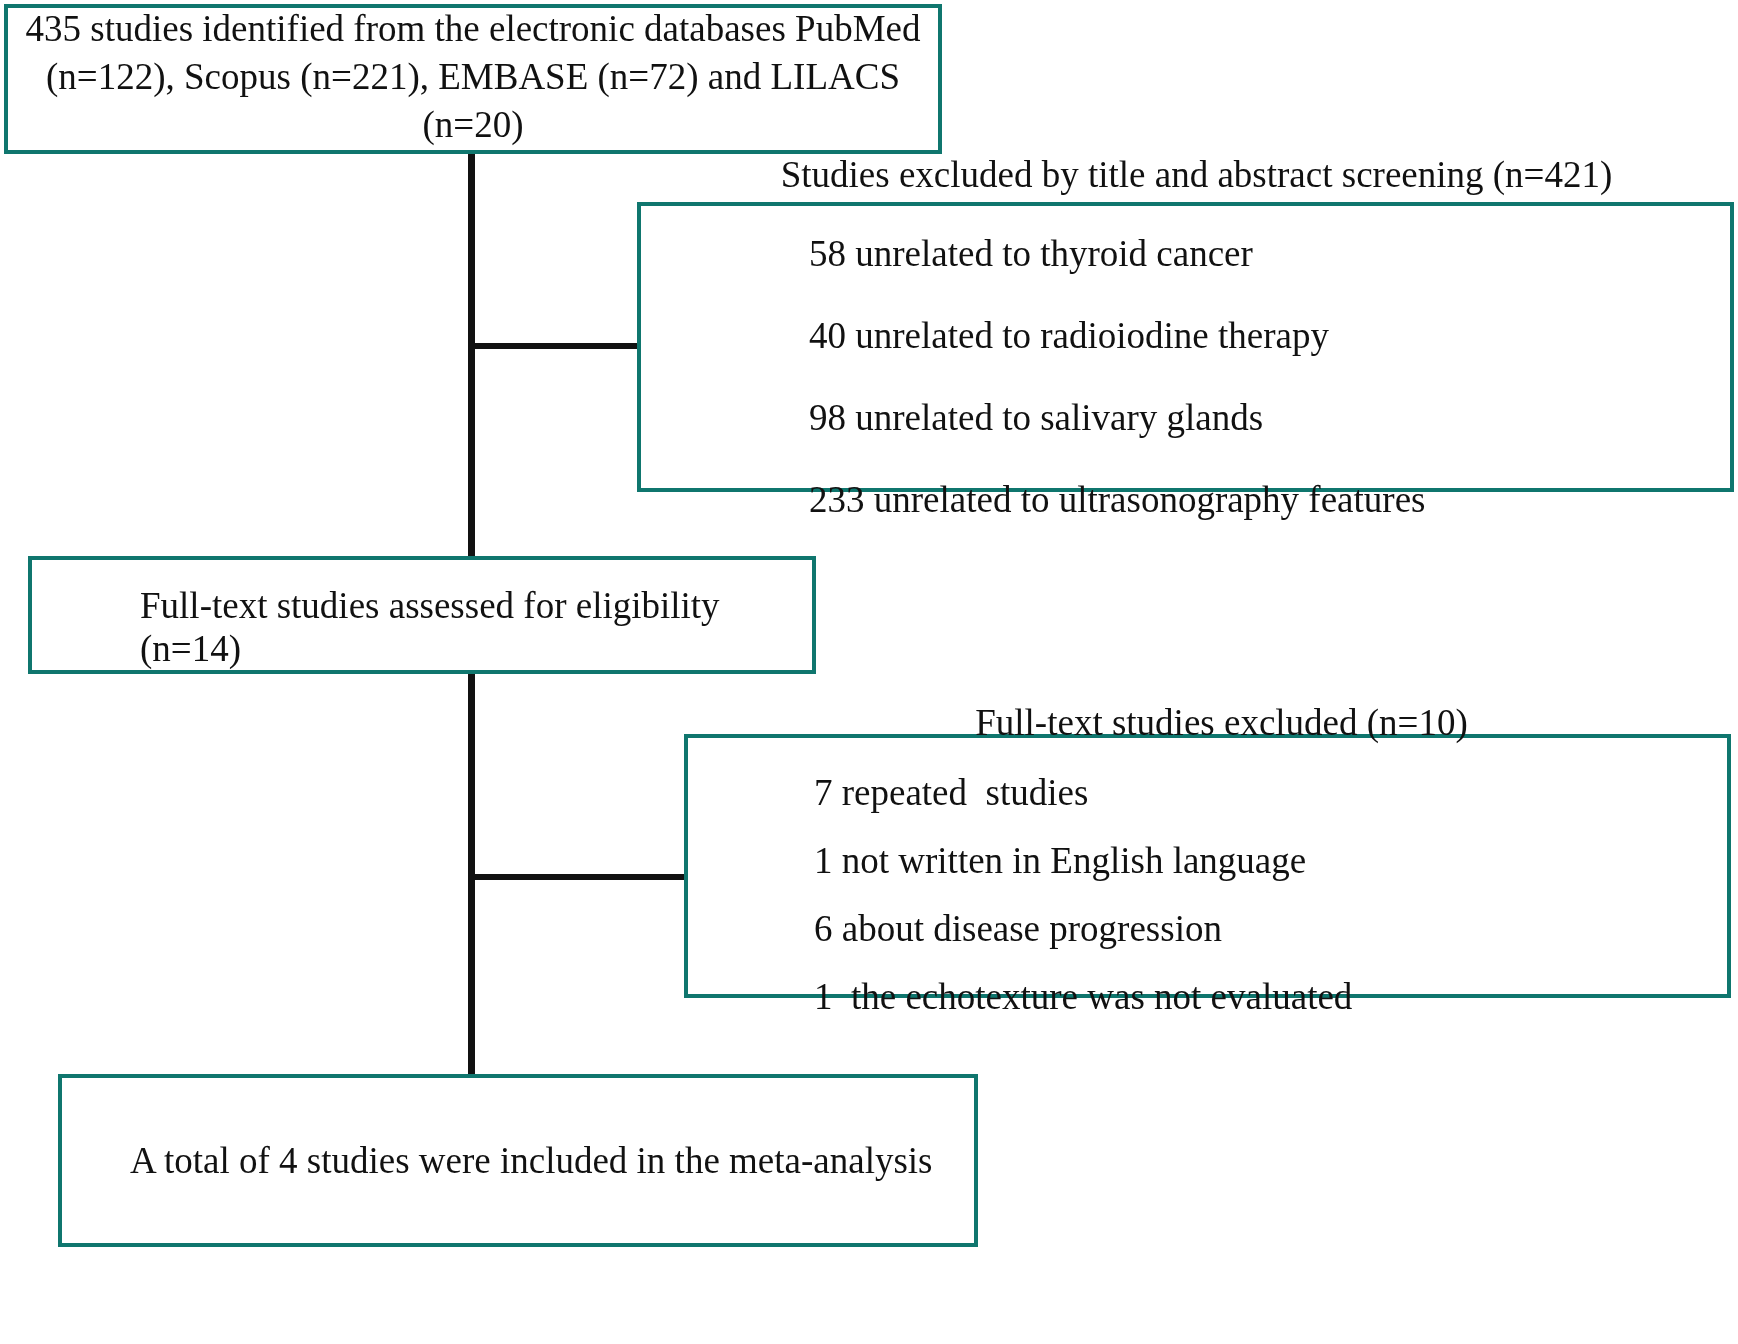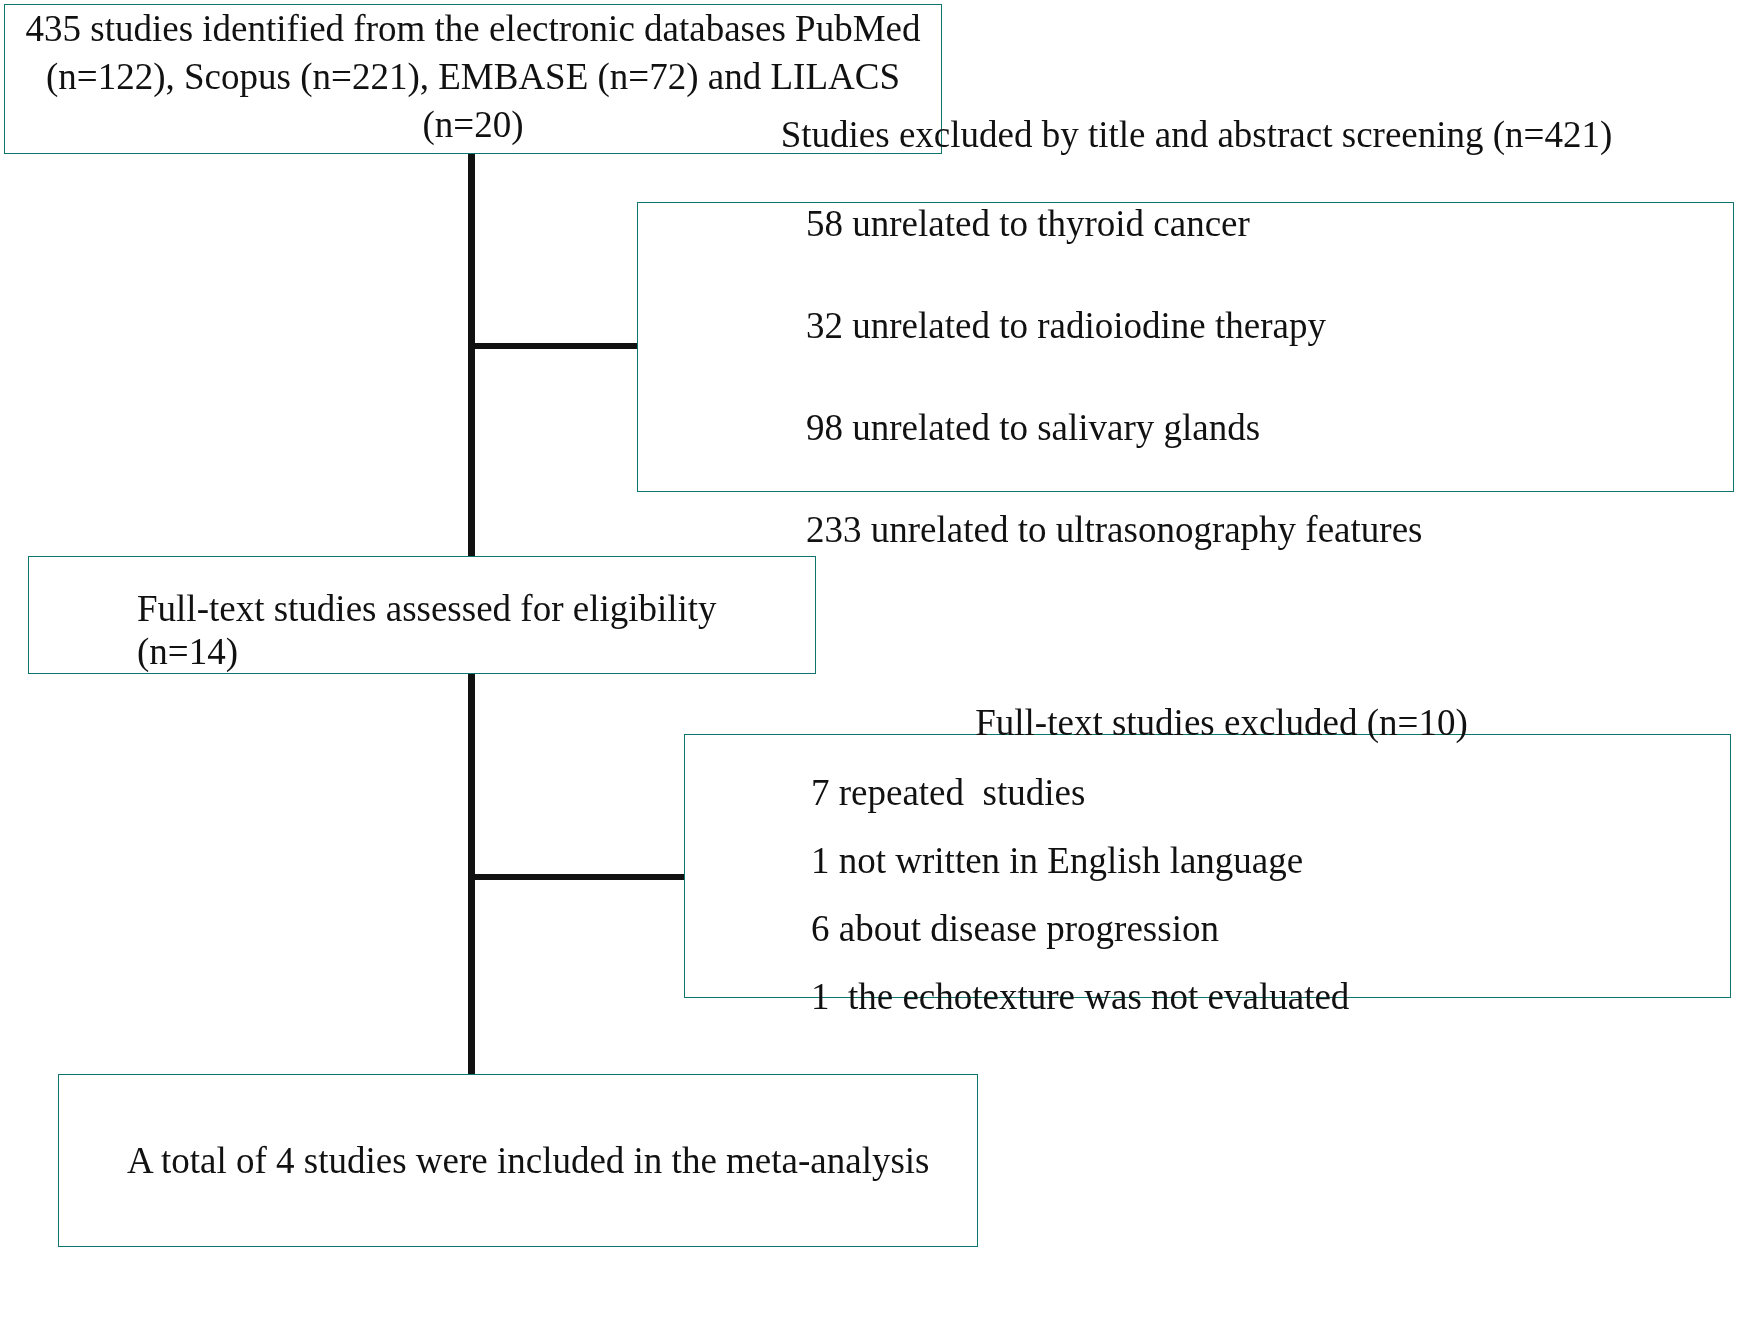--- a/index.html
+++ b/index.html
@@ -14,21 +14,21 @@
     background: #ffffff;
     font-family: "Liberation Serif", "DejaVu Serif", serif;
     color: #111111;
     overflow: hidden;
   }
 
   .box {
     position: absolute;
     box-sizing: border-box;
     background: #ffffff;
-    border: 1px solid #0f766e;
+    border: 4px solid #0f766e;
     display: flex;
     flex-direction: column;
     justify-content: center;
     z-index: 3;
   }
 
   .line {
     position: absolute;
     background: #111111;
     z-index: 1;
@@ -63,21 +63,21 @@
 
   
   #box-screen-excluded {
     left: 637px;
     top: 202px;
     width: 1097px;
     height: 290px;
     padding: 14px 18px 16px 40px;
   }
   #box-screen-excluded .hdr { margin-bottom: 14px; }
-  #box-screen-excluded .reason { padding-left: 128px; margin: 27px 0; }
+  #box-screen-excluded .reason { padding-left: 128px; margin: 17px 0; }
 
   
   #box-eligibility {
     left: 28px;
     top: 556px;
     width: 788px;
     height: 118px;
     padding: 0 18px 0 108px;
     justify-content: flex-end;
   }
@@ -128,21 +128,21 @@
 
   <div class="box" id="box-identified">
     <div class="txt-center">435 studies identified from the electronic databases PubMed</div>
     <div class="txt-center">(n=122), Scopus (n=221), EMBASE (n=72) and LILACS</div>
     <div class="txt-center">(n=20)</div>
   </div>
 
   <div class="box" id="box-screen-excluded">
     <div class="hdr">Studies excluded by title and abstract screening (n=421)</div>
     <div class="reason">58 unrelated to thyroid cancer</div>
-    <div class="reason">32 unrelated to radioiodine therapy</div>
+    <div class="reason">40 unrelated to radioiodine therapy</div>
     <div class="reason">98 unrelated to salivary glands</div>
     <div class="reason">233 unrelated to ultrasonography features</div>
   </div>
 
   <div class="box" id="box-eligibility">
     <div class="line-txt">Full-text studies assessed for eligibility (n=14)</div>
   </div>
 
   <div class="box" id="box-fulltext-excluded">
     <div class="hdr">Full-text studies excluded (n=10)</div>

